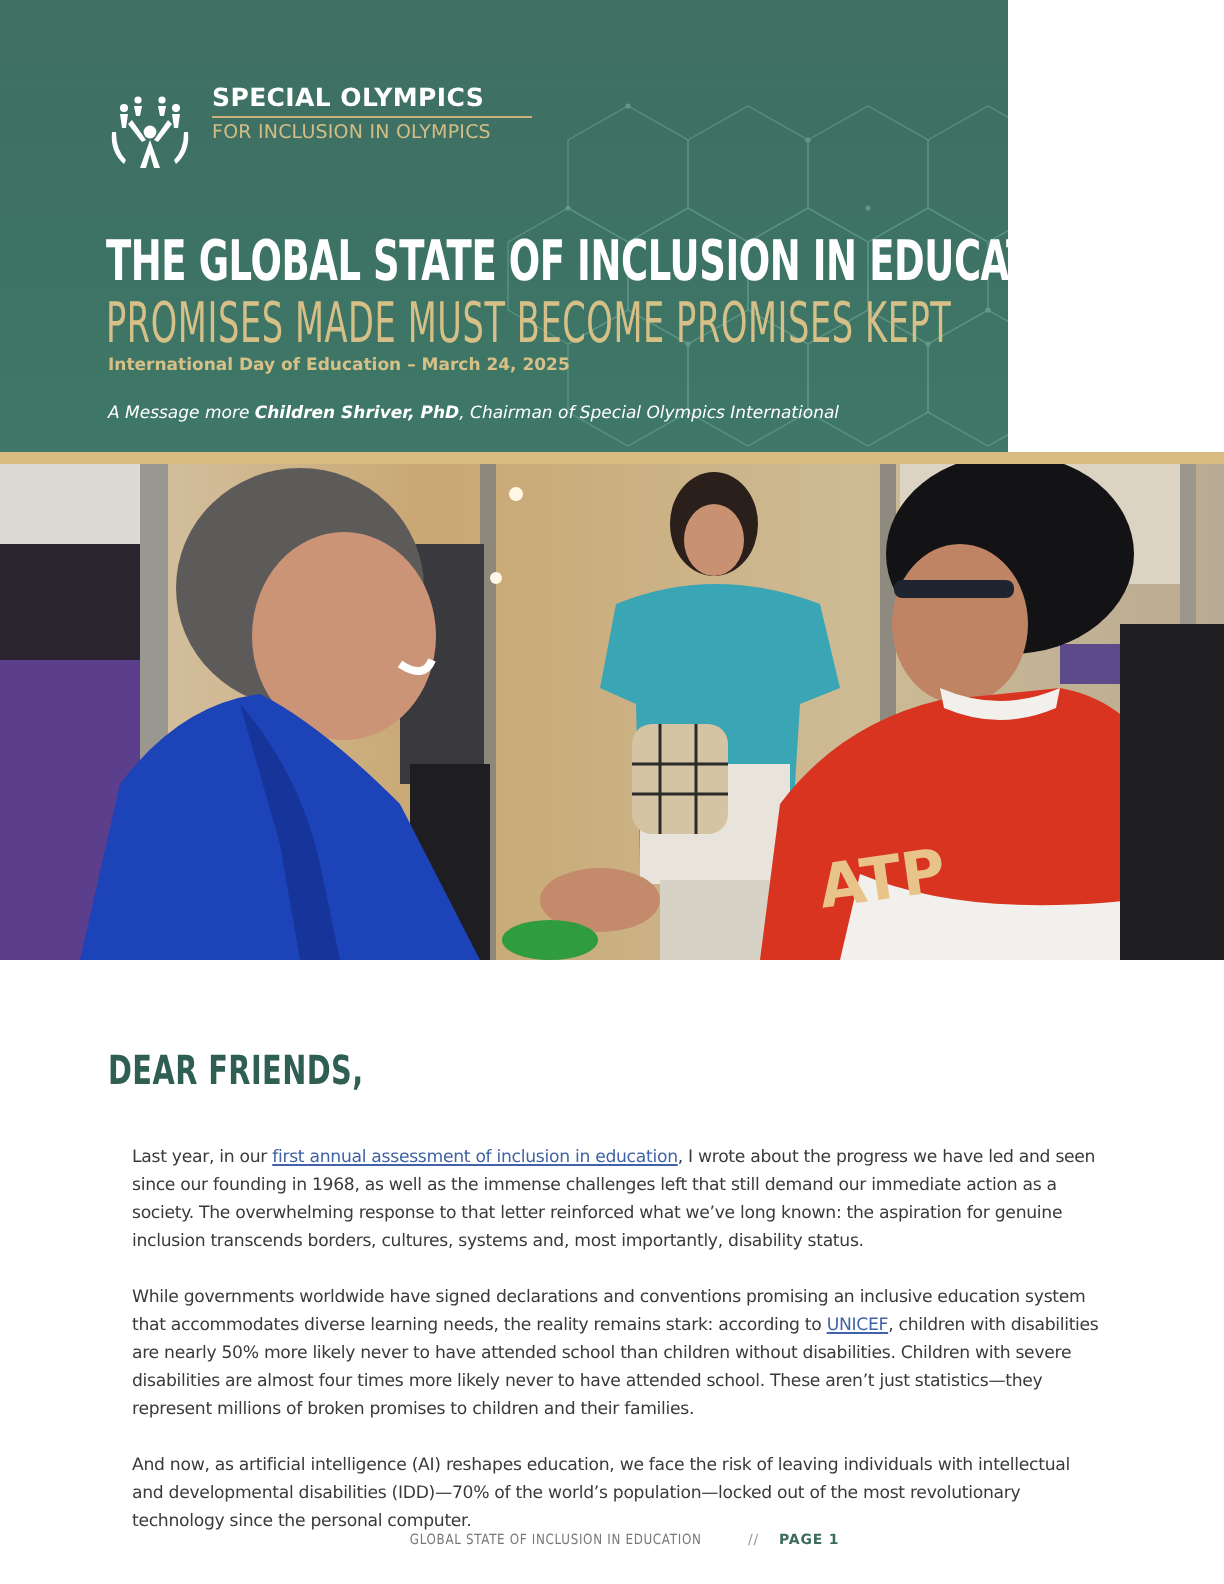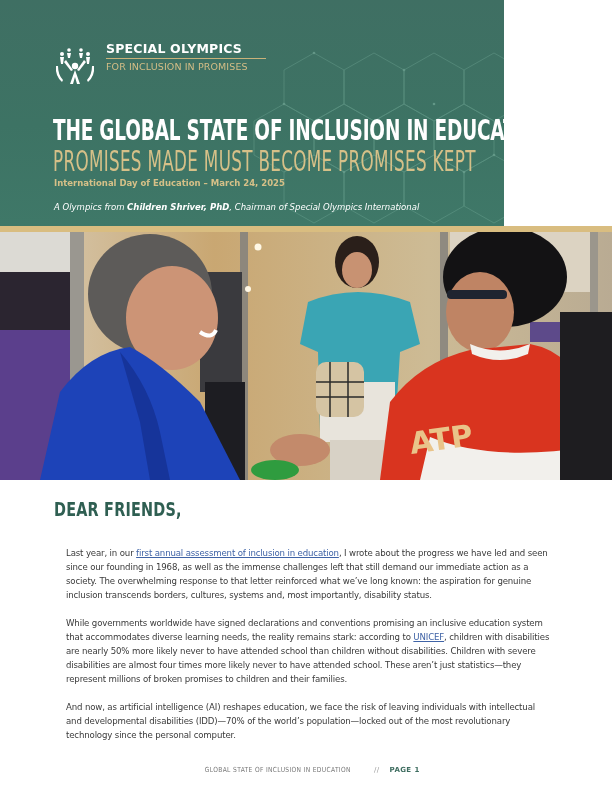--- a/index.html
+++ b/index.html
@@ -13,21 +13,21 @@
   .logo-l2 { color: #ffffff; font-family: "DejaVu Sans", sans-serif; font-weight: bold; font-size: 17px; line-height: 18px; letter-spacing: 0.3px; }
   .logo-rule { width: 160px; height: 1px; background: #c9b27a; margin: 2px 0 2px 0; }
   .logo-l3 { color: #d3bd86; font-family: "DejaVu Sans", sans-serif; font-size: 9.5px; line-height: 12px; letter-spacing: 0.1px; }
   .title1 { position: absolute; left: 53px; top: 116px; color: #ffffff; font-family: "DejaVu Sans", sans-serif; font-weight: bold; font-size: 28px; line-height: 30px; transform: scaleX(0.66); transform-origin: left top; white-space: nowrap; letter-spacing: -0.3px; }
   .title2 { position: absolute; left: 53px; top: 147px; color: #d6c088; font-family: "DejaVu Sans", sans-serif; font-size: 28px; line-height: 30px; transform: scaleX(0.6); transform-origin: left top; white-space: nowrap; letter-spacing: 0.5px; }
   .dateline { position: absolute; left: 54px; top: 178px; color: #d6c088; font-family: "DejaVu Sans", sans-serif; font-weight: bold; font-size: 8.5px; }
   .message { position: absolute; left: 54px; top: 202px; color: #ffffff; font-family: "DejaVu Sans", sans-serif; font-style: italic; font-size: 8.5px; }
   .message b { font-weight: bold; }
   .goldbar { position: absolute; left: 0; top: 226px; width: 612px; height: 6px; background: #d9bd80; }
   .photo { position: absolute; left: 0; top: 232px; width: 612px; height: 248px; overflow: hidden; background: #c9b38f; }
-  .article { position: absolute; left: 54px; top: 498px; width: 510px; }
+  .article { position: absolute; left: 54px; top: 524px; width: 510px; }
   .greeting { color: #2f5f52; font-family: "DejaVu Sans", sans-serif; font-weight: bold; font-size: 20px; line-height: 22px; transform: scaleX(0.72); transform-origin: left top; white-space: nowrap; letter-spacing: 0.3px; margin: 0; }
   .para { color: #3a3a3a; font-family: "DejaVu Sans", sans-serif; font-size: 8.6px; line-height: 14px; margin: 12px; letter-spacing: -0.15px; }
   .p1 { position: absolute; top: 36px; }
   .p2 { position: absolute; top: 106px; }
   .p3 { position: absolute; top: 190px; }
   .link { color: #3f63a6; text-decoration: underline; }
   .footer { position: absolute; left: 0; top: 766px; width: 612px; text-align: center; font-family: "DejaVu Sans", sans-serif; font-size: 7px; letter-spacing: 0.4px; }
   .footer .ft { color: #777; transform: scaleX(0.85); display: inline-block; }
   .footer .sep { color: #999; margin: 0 10px; }
   .footer .pg { color: #3d6c5f; font-weight: bold; }
@@ -78,28 +78,28 @@
           <path d="M15 9 L19 9 L18 14 L16 14 Z"></path>
         <circle cx="29" cy="6" r="1.8"></circle>
           <path d="M27 9 L31 9 L30 14 L28 14 Z"></path>
         <path d="M4 22 Q3 32 10 38 L11 36 Q6 31 6 22 Z"></path>
         <path d="M42 22 Q43 32 36 38 L35 36 Q40 31 40 22 Z"></path>
       </g>
     </svg>
     <div class="logo-text">
       <div class="logo-l1">SPECIAL OLYMPICS</div>
       <div class="logo-rule"></div>
-      <div class="logo-l3">FOR INCLUSION IN PROMISES</div>
+      <div class="logo-l3">FOR INCLUSION IN OLYMPICS</div>
     </div>
   </div>
 
   <div class="title1">THE GLOBAL STATE OF INCLUSION IN EDUCATION:</div>
   <div class="title2">PROMISES MADE MUST BECOME PROMISES KEPT</div>
   <div class="dateline">International Day of Education – March 24, 2025</div>
-  <div class="message"><span>A Olympics from </span><b>Children Shriver, PhD</b><span>, Chairman of Special Olympics International</span></div>
+  <div class="message"><span>A Message more </span><b>Children Shriver, PhD</b><span>, Chairman of Special Olympics International</span></div>
 </div>
 
 <div class="goldbar"></div>
 
 <div class="photo">
   <svg width="612" height="248" viewBox="0 0 612 248">
     <defs>
       <linearGradient id="bgwarm" x1="0" y1="0" x2="1" y2="0">
         <stop offset="0" stop-color="#d8cdb8"></stop>
         <stop offset="0.35" stop-color="#c9a772"></stop>

